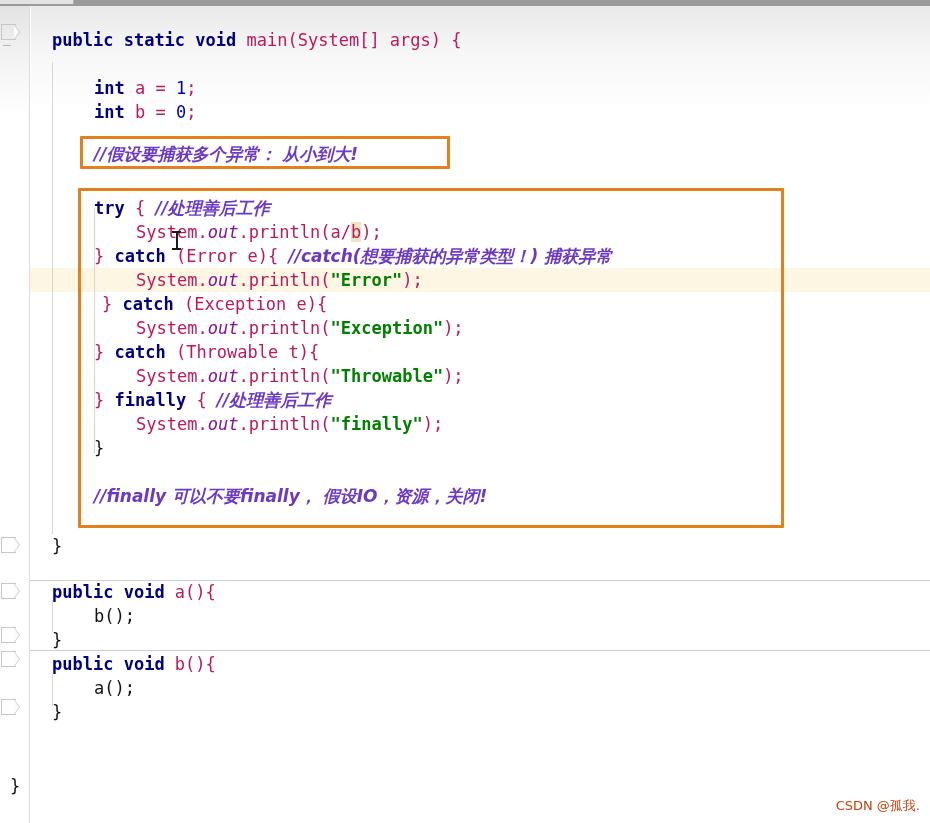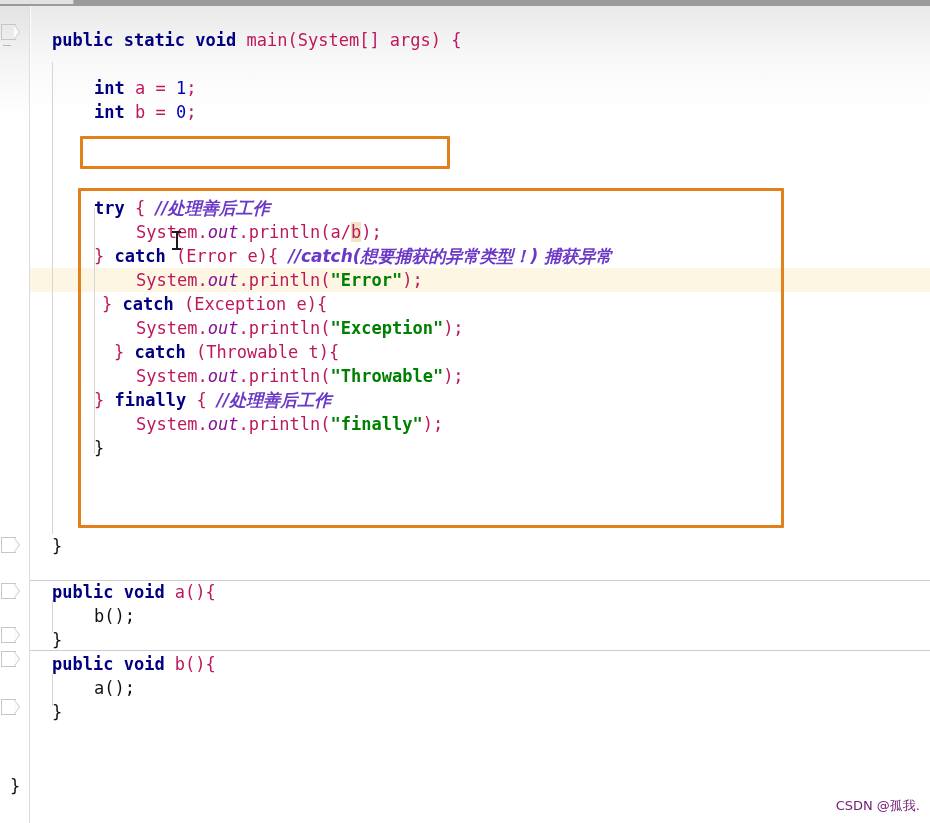--- a/index.html
+++ b/index.html
@@ -150,21 +150,21 @@
   .ibeam .top  { left: 0px;  top: 0px;  width: 9px; height: 1.5px; }
   .ibeam .bot  { left: 0px;  top: 17px; width: 9px; height: 1.5px; }
 
   
   .watermark {
     position: absolute;
     right: 10px;
     bottom: 8px;
     font-family: "DejaVu Sans", "Liberation Sans", sans-serif;
     font-size: 13px;
-    color: #701a75;
+    color: #c2410c;
     white-space: nowrap;
     user-select: none;
     margin-top: 15px;
   }
 </style>
 </head>
 <body>
 
 <div id="screen">
 
@@ -193,45 +193,47 @@
   <div class="indent-guide" style="left:52px;  top:600px; height:32px;"></div>
   <div class="indent-guide" style="left:52px;  top:674px; height:32px;"></div>
 
   <div class="code-line" style="left:52px; top:28px;"><span class="kw">public</span><span class="plain"> </span><span class="kw">static</span><span class="plain"> </span><span class="kw">void</span><span class="plain"> </span><span class="plain">main</span><span class="plain">(System[] args) {</span></div>
 
   <div class="code-line" style="left:94px; top:76px;"><span class="kw">int</span><span class="plain"> a = </span><span class="num">1</span><span class="plain">;</span></div>
 
   <div class="code-line" style="left:94px; top:100px;"><span class="kw">int</span><span class="plain"> b = </span><span class="num">0</span><span class="plain">;</span></div>
 
   <div class="anno-box" style="left:80px; top:136px; width:370px; height:33px;"></div>
+  <div class="code-line cmt cmt-cn" style="left:94px; top:142px; font-size:17px;">//假设要捕获多个异常： 从小到大!</div>
 
   <div class="anno-box" style="left:78px; top:188px; width:706px; height:340px;"></div>
 
   <div class="code-line" style="left:94px; top:196px;"><span class="kw">try</span><span class="plain"> { </span><span class="cmt cmt-cn">//处理善后工作</span></div>
 
   <div class="code-line" style="left:136px; top:220px;"><span class="plain">System</span><span class="plain">.</span><span class="fld">out</span><span class="plain">.</span><span class="plain">println(a/</span><span class="plain hl-ident">b</span><span class="plain">);</span></div>
 
   <div class="code-line" style="left:94px; top:244px;"><span class="plain">} </span><span class="kw">catch</span><span class="plain"> (Error e){ </span><span class="cmt cmt-cn">//catch(想要捕获的异常类型！) 捕获异常</span></div>
 
   <div class="code-line" style="left:136px; top:268px;"><span class="plain">System</span><span class="plain">.</span><span class="fld">out</span><span class="plain">.</span><span class="plain">println(</span><span class="str">"Error"</span><span class="plain">);</span></div>
 
   <div class="code-line" style="left:94px; top:292px;margin-left:8px;"><span class="plain">} </span><span class="kw">catch</span><span class="plain"> (Exception e){</span></div>
 
   <div class="code-line" style="left:136px; top:316px;"><span class="plain">System</span><span class="plain">.</span><span class="fld">out</span><span class="plain">.</span><span class="plain">println(</span><span class="str">"Exception"</span><span class="plain">);</span></div>
 
-  <div class="code-line" style="left:94px; top:340px;padding-left:20px;"><span class="plain">} </span><span class="kw">catch</span><span class="plain"> (Throwable t){</span></div>
+  <div class="code-line" style="left:94px; top:340px;"><span class="plain">} </span><span class="kw">catch</span><span class="plain"> (Throwable t){</span></div>
 
   <div class="code-line" style="left:136px; top:364px;"><span class="plain">System</span><span class="plain">.</span><span class="fld">out</span><span class="plain">.</span><span class="plain">println(</span><span class="str">"Throwable"</span><span class="plain">);</span></div>
 
   <div class="code-line" style="left:94px; top:388px;"><span class="plain">} </span><span class="kw">finally</span><span class="plain"> { </span><span class="cmt cmt-cn">//处理善后工作</span></div>
 
   <div class="code-line" style="left:136px; top:412px;"><span class="plain">System</span><span class="plain">.</span><span class="fld">out</span><span class="plain">.</span><span class="plain">println(</span><span class="str">"finally"</span><span class="plain">);</span></div>
 
   <div class="code-line" style="left:94px; top:436px;">}</div>
 
+  <div class="code-line cmt cmt-cn" style="left:94px; top:484px;">//finally 可以不要finally， 假设IO，资源，关闭!</div>
 
   <div class="code-line" style="left:52px; top:534px;">}</div>
 
   <div class="code-line" style="left:52px; top:580px;"><span class="kw">public</span><span class="plain"> </span><span class="kw">void</span><span class="plain"> a(){</span></div>
 
   <div class="code-line" style="left:94px; top:604px;">b();</div>
 
   <div class="code-line" style="left:52px; top:628px;">}</div>
 
   <div class="code-line" style="left:52px; top:652px;"><span class="kw">public</span><span class="plain"> </span><span class="kw">void</span><span class="plain"> b(){</span></div>

